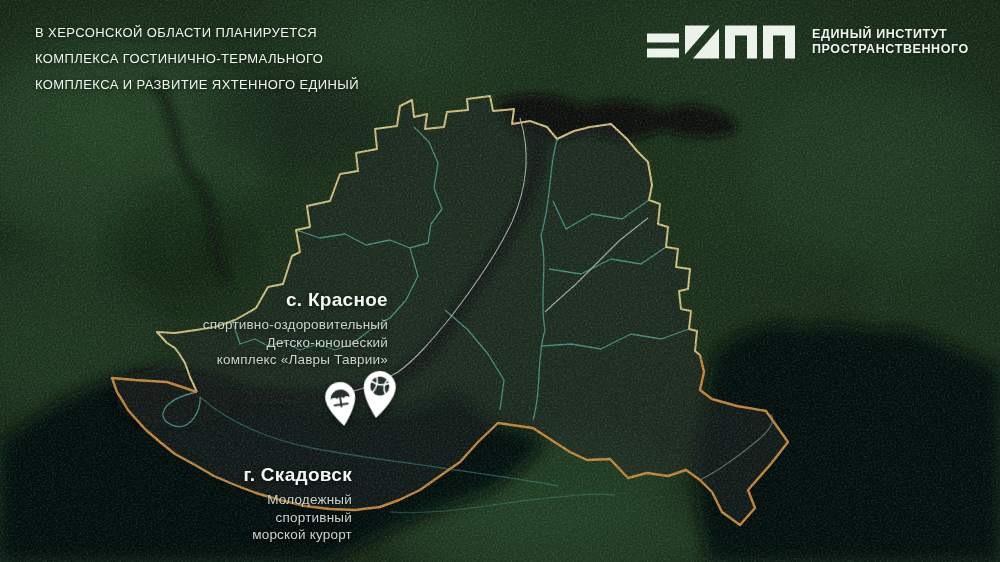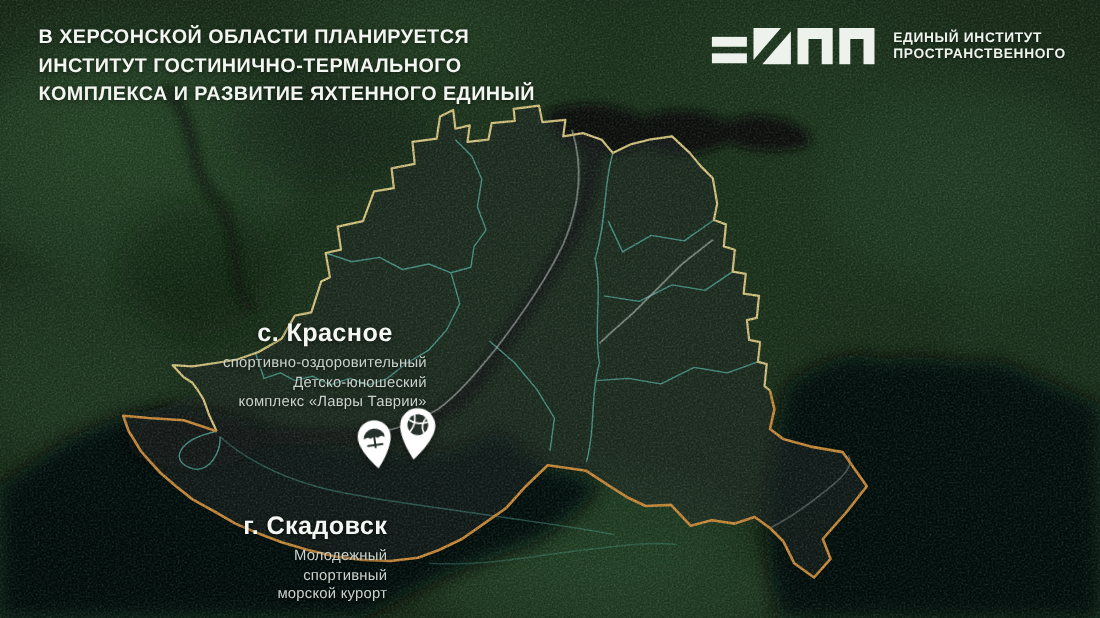--- a/index.html
+++ b/index.html
@@ -14,29 +14,29 @@
       radial-gradient(ellipse 300px 170px at 70% 8%, rgba(48,92,50,.26), transparent 65%),
       radial-gradient(ellipse 280px 160px at 55% 93%, rgba(52,100,54,.30), transparent 65%),
       radial-gradient(ellipse 240px 180px at 4% 62%, rgba(46,88,48,.25), transparent 65%),
       radial-gradient(ellipse 900px 600px at 50% 45%, rgba(34,62,36,.5), rgba(14,24,16,.55) 100%);
   }
   .vignette{position:absolute;inset:0;pointer-events:none;z-index:6;
     background:radial-gradient(140% 125% at 50% 42%, transparent 58%, rgba(4,9,5,.5) 100%);}
   svg.map-art{position:absolute;inset:0;z-index:1;}
   
   .title{position:absolute;left:35px;top:20px;z-index:10;color:#f2f5f0;
-    font-size:18px;line-height:26px;font-weight:bold;letter-spacing:.4px;
+    font-size:13px;line-height:26px;font-weight:normal;letter-spacing:.4px;
     text-shadow:0 1px 4px rgba(0,0,0,.5);}
   .logo{position:absolute;right:28px;top:25px;z-index:10;display:flex;align-items:center;gap:15px;}
   .logo-mark{width:150px;height:34px;}
   .logo-text{color:#f0f4ef;font-size:12.5px;line-height:15px;font-weight:bold;
     letter-spacing:.6px;text-shadow:0 1px 3px rgba(0,0,0,.5);width:160px;}
   
   .place{position:absolute;z-index:9;text-align:right;text-shadow:0 1px 4px rgba(0,0,0,.65);}
-  .place .settlement{color:#f4f6f3;font-size:23px;font-weight:bold;letter-spacing:.3px;margin-bottom:5px;text-align:center;}
+  .place .settlement{color:#f4f6f3;font-size:19px;font-weight:bold;letter-spacing:.3px;margin-bottom:5px;}
   .place .desc{color:#c9d2cc;font-size:13.5px;line-height:17.5px;letter-spacing:.2px;}
   .place-krasnoe{right:612px;top:289px;}
   .place-skadovsk{right:648px;top:440px;margin-top:24px;}
   
   .pin{position:absolute;filter:drop-shadow(0 3px 5px rgba(0,0,0,.45));}
   .pin-volleyball{left:357px;top:366px;width:44px;height:54px;transform:rotate(7deg);z-index:7;}
   .pin-umbrella{left:321px;top:378px;width:40px;height:50px;transform:rotate(-8deg);z-index:8;}
 </style>
 </head>
 <body>
@@ -114,21 +114,21 @@
     <path d="M197,392 L167,382 135,380 112,378 117,392 122,400 128,410 135,418 146,430 160,442 175,454 195,465 214,476 235,485 256,493 280,500 305,506 330,509 355,510 380,507 399,500 420,490 437,478 460,462 478,442 498,423 533,428 556,443 570,452 587,460 610,459 628,478 647,473 668,476 686,470 700,480 712,492 722,512 740,525 755,508 748,490 770,465 788,442 766,411 737,406 712,399 700,390 704,372 700,355" fill="none" stroke="#df9a42" stroke-width="2.4" stroke-linejoin="round"></path>
 
     <rect width="1000" height="562" filter="url(#grainDark)" opacity=".32"></rect>
     <rect width="1000" height="562" filter="url(#grainLight)" opacity=".2"></rect>
   </svg>
 
   <div class="vignette"></div>
 
   <div class="title">
     <div>В ХЕРСОНСКОЙ ОБЛАСТИ ПЛАНИРУЕТСЯ</div>
-    <div>ИНСТИТУТ ГОСТИНИЧНО-ТЕРМАЛЬНОГО</div>
+    <div>КОМПЛЕКСА ГОСТИНИЧНО-ТЕРМАЛЬНОГО</div>
     <div>КОМПЛЕКСА И РАЗВИТИЕ ЯХТЕННОГО ЕДИНЫЙ</div>
   </div>
 
   <div class="logo">
     <svg class="logo-mark" viewBox="0 0 150 33">
       <g fill="#eef2ed">
         <rect x="0" y="8" width="32" height="9"></rect>
         <rect x="0" y="23" width="32" height="9"></rect>
         <polygon points="38,0 63,0 38,29"></polygon>
         <polygon points="72,3 72,33 46,33"></polygon>

